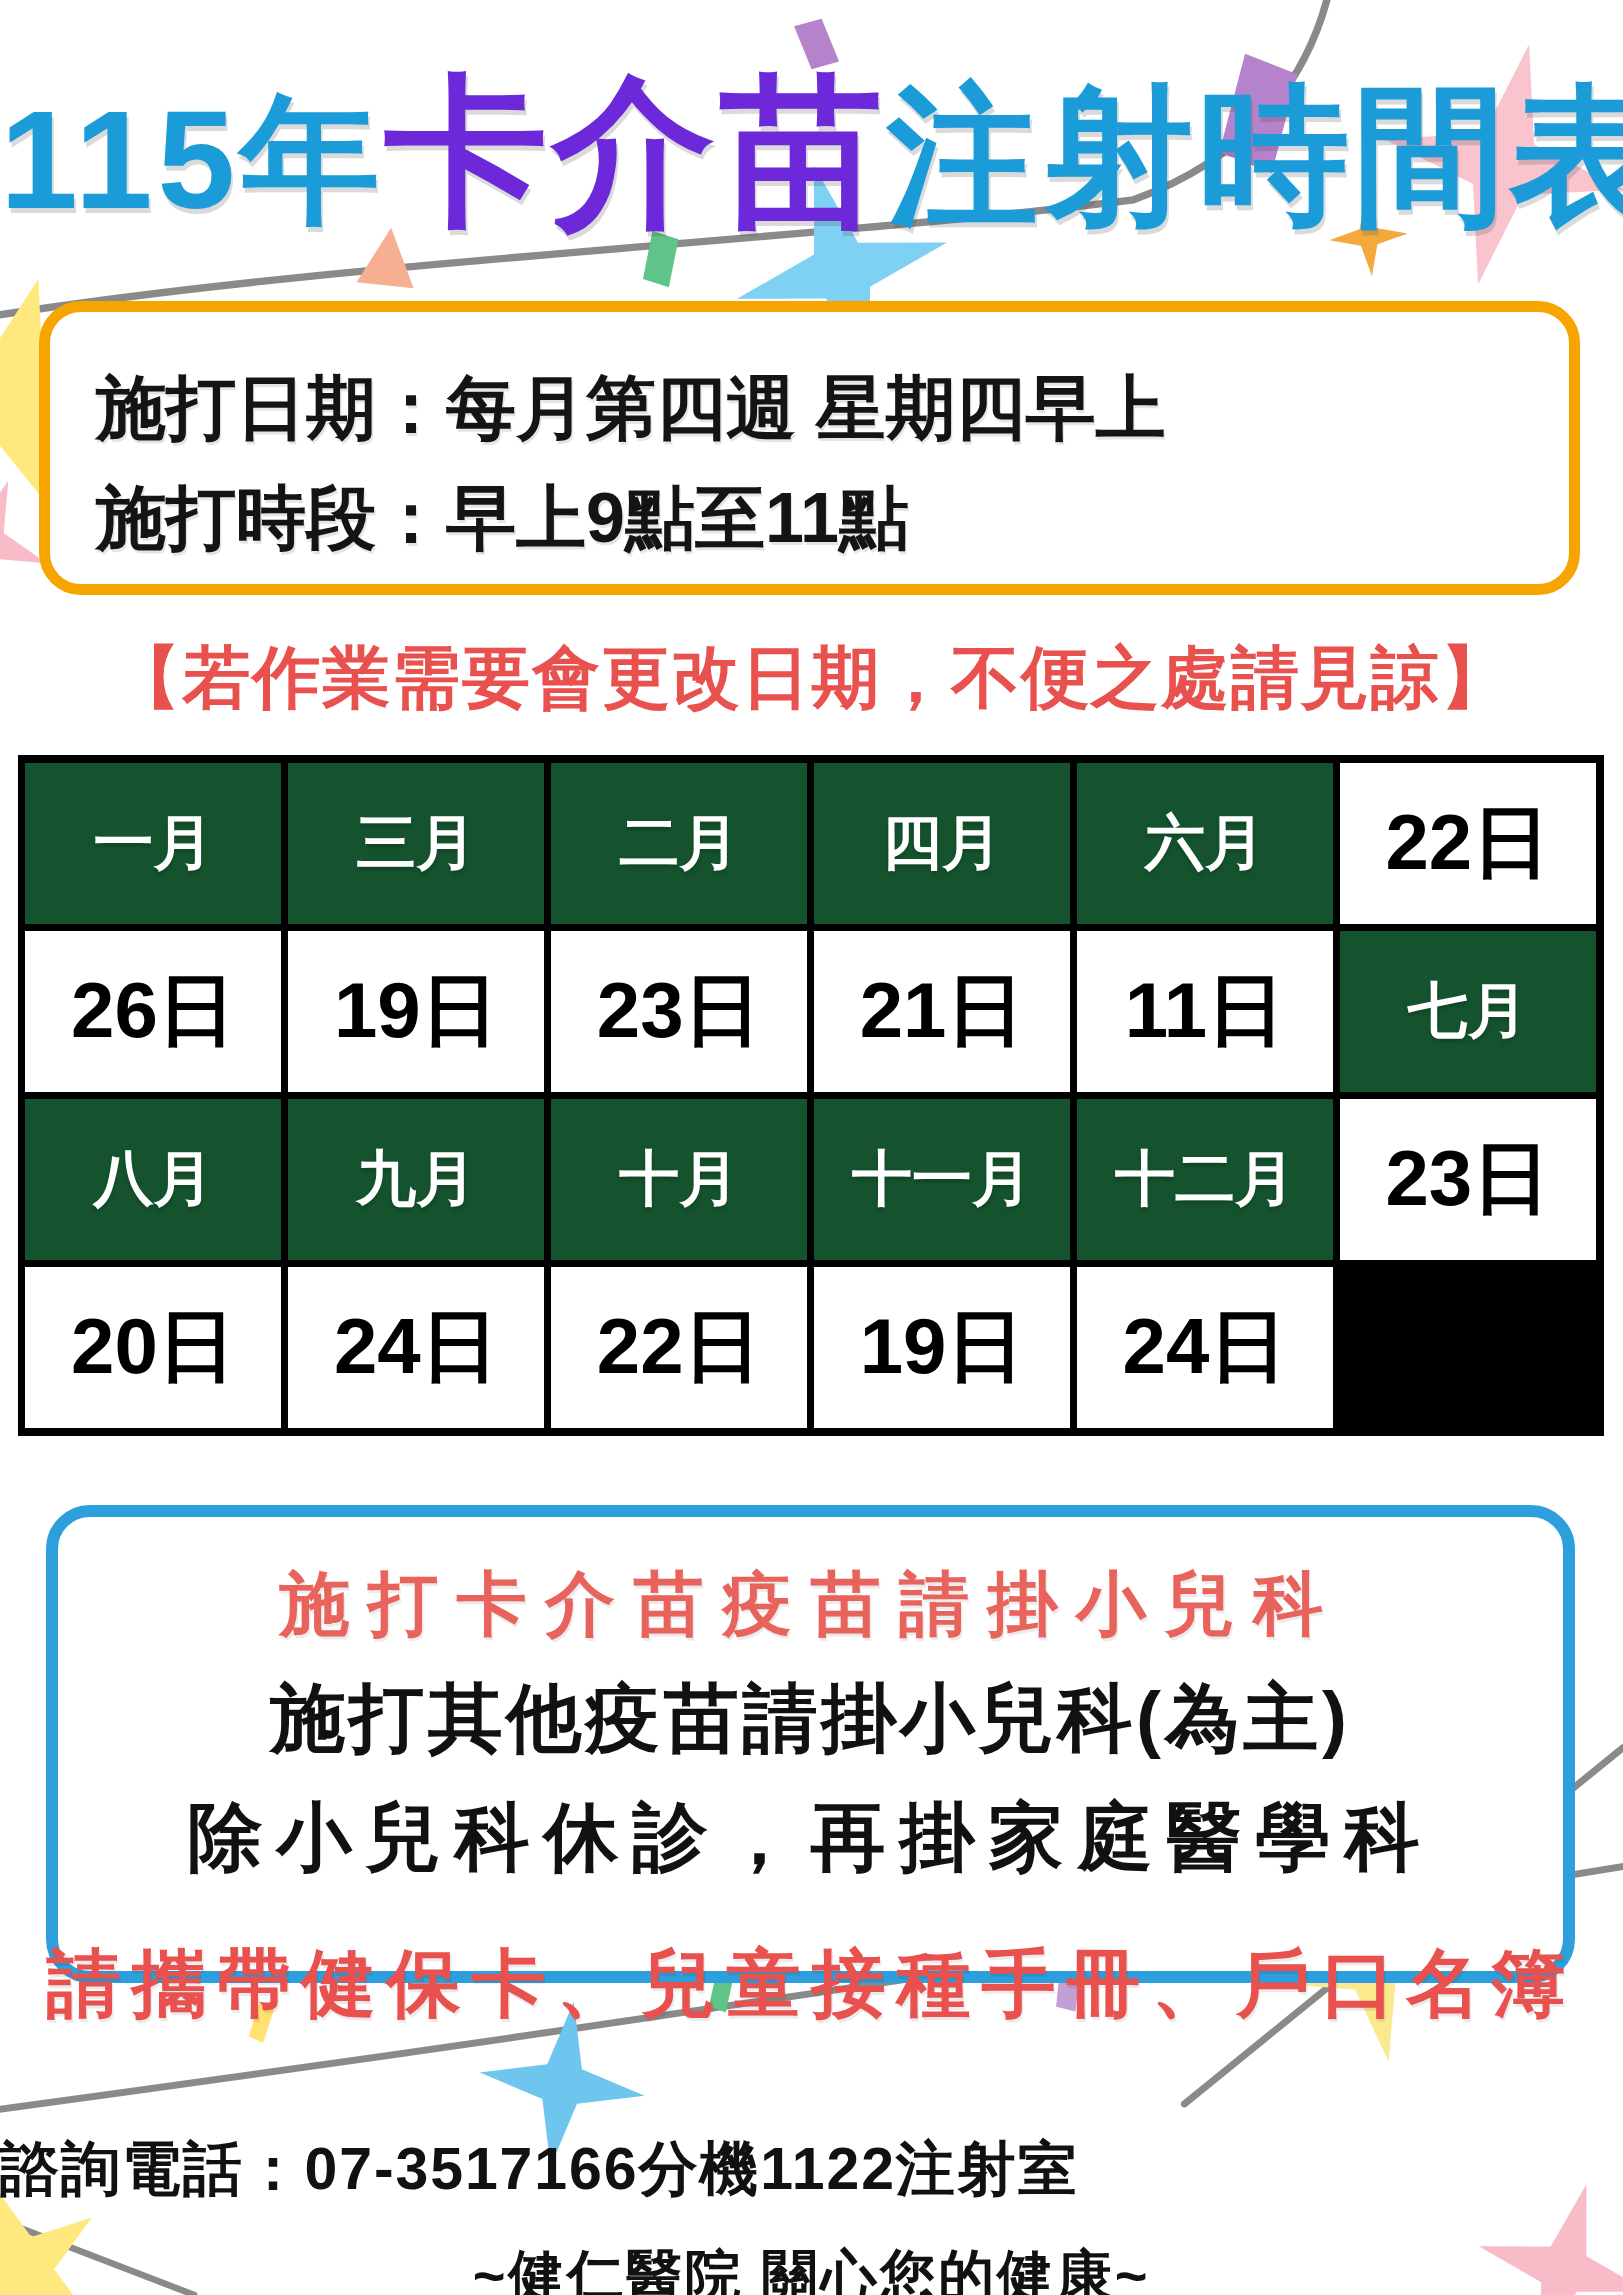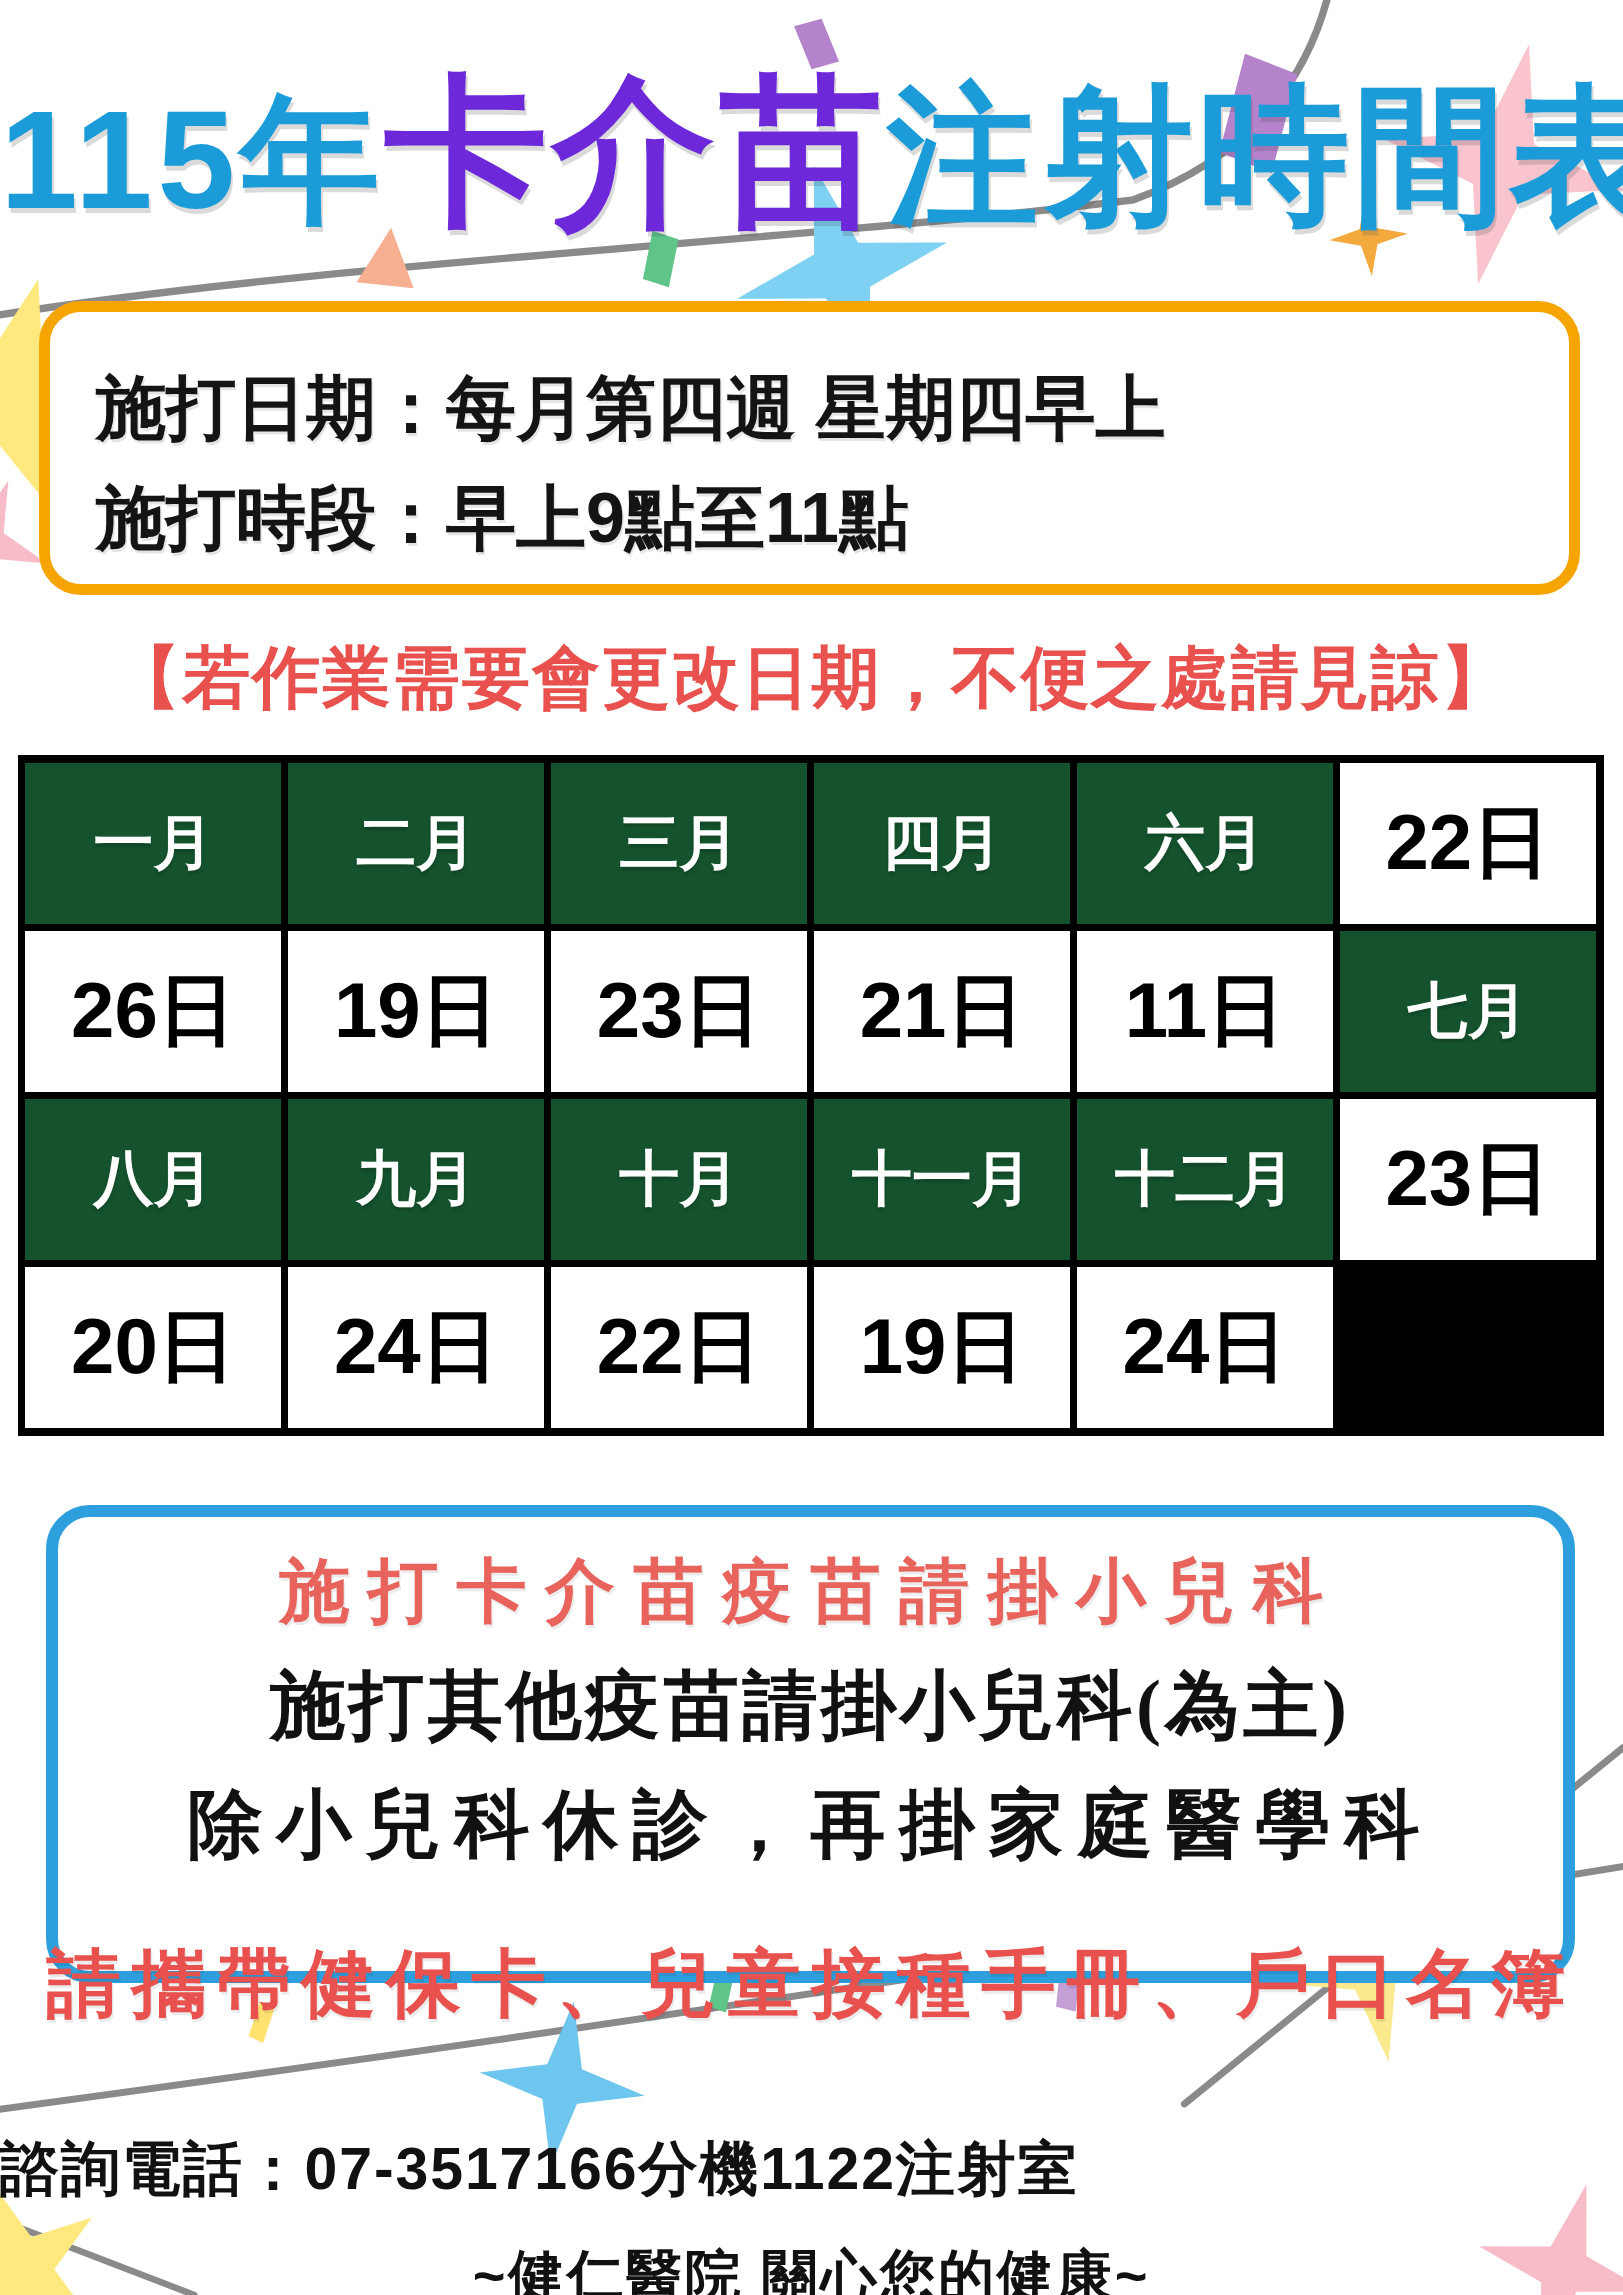--- a/index.html
+++ b/index.html
@@ -98,22 +98,21 @@
 
   
   .clinic-box {
     left: 46px; top: 1505px;
     width: 1529px; height: 478px;
     box-sizing: border-box;
     border: 12px solid #2d9fdc;
     border-radius: 44px;
     background: #ffffff;
     text-align: center;
-    padding-top: 20px;
-    font-family: Liberation Serif, serif;
+    padding-top: 33px;
   }
   .clinic-line1 {
     font-size: 70px;
     font-weight: 700;
     color: #e8635c;
     letter-spacing: 18.5px;
     line-height: 109px;
     white-space: nowrap;
     text-shadow: 1.4px 3.2px 0 rgba(0,0,0,0.08);
   }
@@ -206,22 +205,22 @@
 
   <section class="layer info-box">
     <div class="info-line">施打日期：每月第四週 星期四早上</div>
     <div class="info-line">施打時段：早上9點至11點</div>
   </section>
 
   <div class="layer notice">【若作業需要會更改日期，不便之處請見諒】</div>
 
   <div class="layer schedule">
     <div class="cell cell-month">一月</div>
+    <div class="cell cell-month">三月</div>
     <div class="cell cell-month">二月</div>
-    <div class="cell cell-month">三月</div>
     <div class="cell cell-month">四月</div>
     <div class="cell cell-month">六月</div>
 
     <div class="cell cell-date">22日</div>
     <div class="cell cell-date">26日</div>
     <div class="cell cell-date">19日</div>
     <div class="cell cell-date">23日</div>
     <div class="cell cell-date">21日</div>
     <div class="cell cell-date">11日</div>
 

